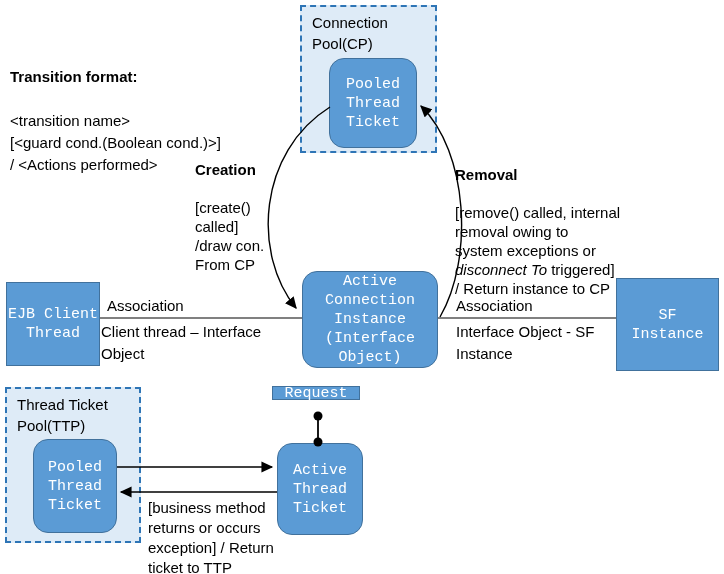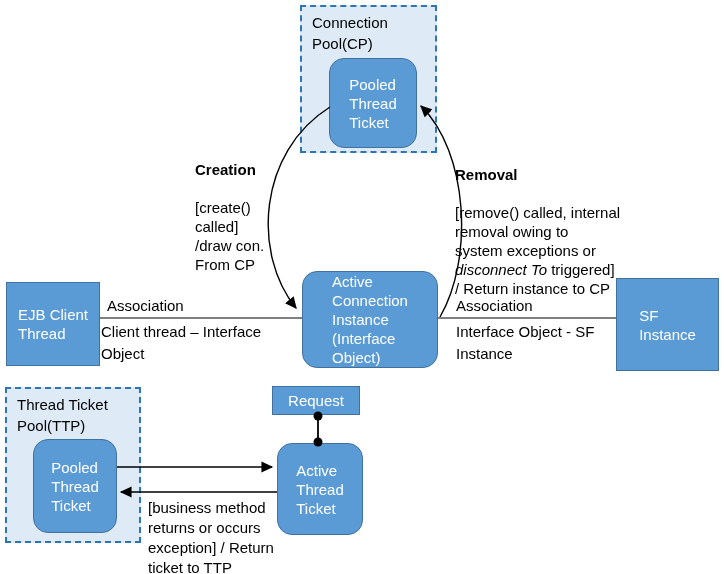--- a/index.html
+++ b/index.html
@@ -10,21 +10,21 @@
   }
   *{margin:0;padding:0;box-sizing:border-box;}
   body{background:#fff;font-family:"Liberation Sans",sans-serif;}
   .canvas{position:relative;width:724px;height:574px;background:#fff;overflow:hidden;}
   
   .pool{position:absolute;background:var(--pool-fill);border:2px dashed var(--pool-border);}
   .pool-label{padding:5px 4px 0 10px;font-size:15px;line-height:21px;color:var(--text);white-space:pre-line;}
   
   .state{position:absolute;background:var(--node-fill);border:1px solid var(--node-border);
          border-radius:15px;display:flex;align-items:center;justify-content:center;
-         color:var(--node-text);font-size:15px;line-height:19px;white-space:pre-line;}
+         color:var(--node-text);font-size:15px;line-height:19px;text-align:center;white-space:pre-line;font-family:Liberation Mono, monospace;}
   
   .rect{border-radius:0;}
   
   .note{position:absolute;color:var(--text);font-size:15px;line-height:19px;white-space:pre-line;}
   .note .t-title{font-weight:bold;}
   .note em{font-style:italic;}
   .lh22{line-height:22px;}
   .lh20{line-height:20px;}
   svg.wires{position:absolute;left:0;top:0;pointer-events:none;}
   svg .assoc{stroke:var(--assoc-line);stroke-width:2;fill:none;}
@@ -55,30 +55,36 @@
 Instance
 (Interface
 Object)</div>
 
   <div class="state rect" style="left:6px;top:282px;width:94px;height:84px;">EJB Client
 Thread</div>
 
   <div class="state rect" style="left:616px;top:278px;width:103px;height:93px;">SF
 Instance</div>
 
-  <div class="state rect" style="left:272px;top:386px;width:88px;height:29px;">Request</div>
+  <div class="state rect" style="left:272px;top:386px;width:88px;height:14px;">Request</div>
 
   <div class="state" style="left:277px;top:443px;width:86px;height:92px;">Active
 Thread
 Ticket</div>
 
   <div class="state" style="left:33px;top:439px;width:84px;height:94px;">Pooled
 Thread
 Ticket</div>
 
+  <div class="note lh22" style="left:10px;top:44px;">
+    <div class="t-title">Transition format:</div>
+    <div class="t-body">&lt;transition name&gt;
+[&lt;guard cond.(Boolean cond.)&gt;]
+/ &lt;Actions performed&gt;</div>
+  </div>
 
   <div class="note" style="left:195px;top:141px;">
     <div class="t-title">Creation</div>
     <div class="t-body">[create()
 called]
 /draw con.
 From CP</div>
   </div>
 
   <div class="note" style="left:455px;top:146px;">

